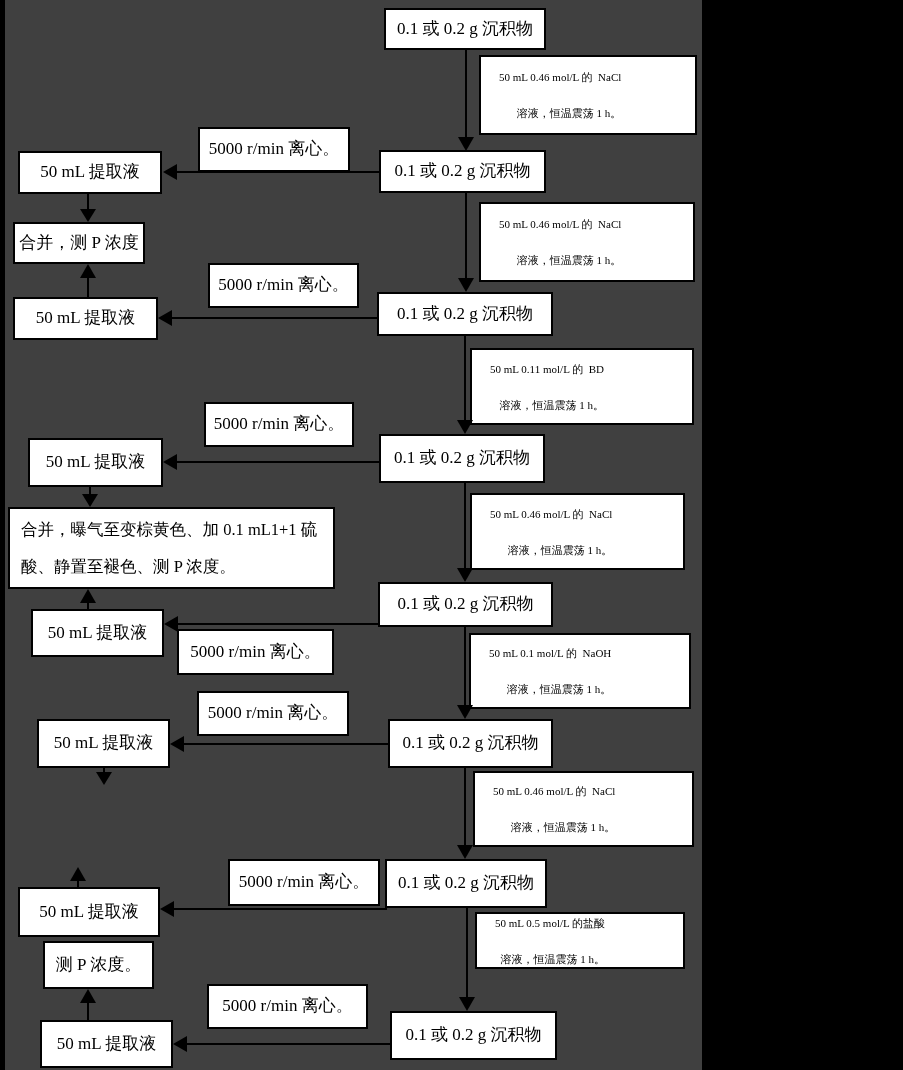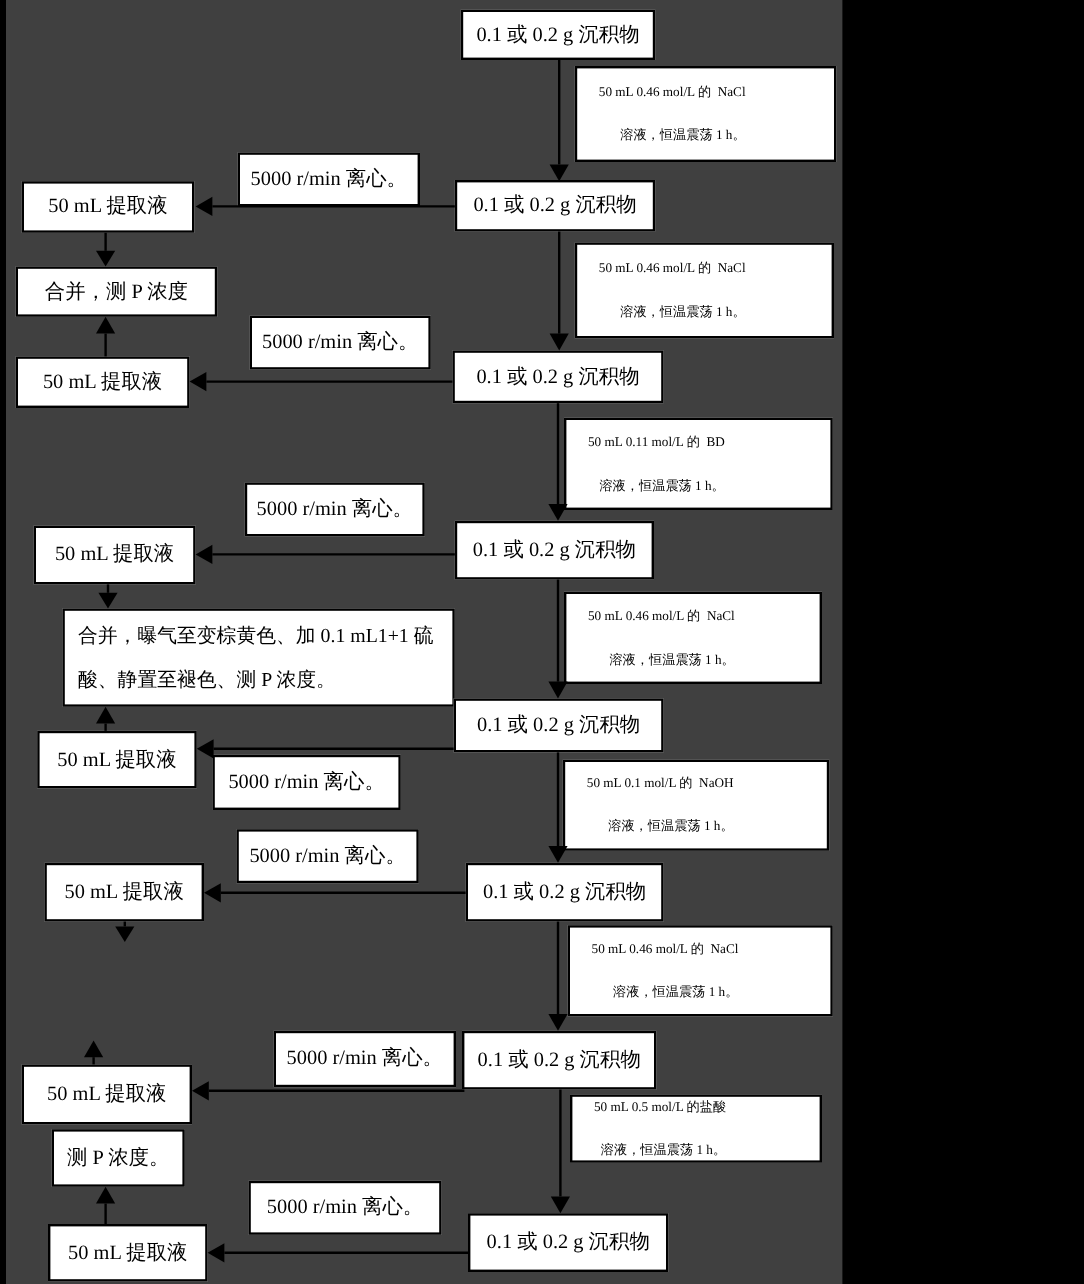--- a/index.html
+++ b/index.html
@@ -6,40 +6,40 @@
   #page{position:relative;width:903px;height:1070px;background:#404040;overflow:hidden;
         font-family:"Liberation Serif","DejaVu Serif",serif;color:#000;}
   .scanbar-left{position:absolute;left:0;top:0;width:5px;height:1070px;background:#000;}
   .scanbar-right{position:absolute;left:702px;top:0;width:201px;height:1070px;background:#000;}
   .box{position:absolute;box-sizing:border-box;border:2px solid #000;background:#fff;
        display:flex;align-items:center;justify-content:center;text-align:center;
        font-size:17px;white-space:pre;line-height:1.3;}
   .ml{justify-content:flex-start;text-align:right;padding:0 6px 0 18px;
       font-size:11px;line-height:36px;}
   .ml2{justify-content:flex-start;text-align:left;padding:0 4px 0 11px;
-      font-size:16.5px;line-height:37px;margin-left:44px;}
+      font-size:16.5px;line-height:37px;}
   svg.arrows{position:absolute;left:0;top:0;pointer-events:none;}
   svg.arrows line{stroke:#000;stroke-width:2;}
   svg.arrows polygon{fill:#000;}
 </style>
 </head>
 <body>
 
 <div id="page">
 
   <div class="scanbar-left"></div>
   <div class="scanbar-right"></div>
 
   <div class="box" style="left:384px;top:8px;width:162px;height:42px">0.1 或 0.2 g 沉积物</div>
   <div class="box ml" style="left:479px;top:55px;width:218px;height:80px">50 mL 0.46 mol/L 的  NaCl
 溶液，恒温震荡 1 h。</div>
   <div class="box" style="left:198px;top:127px;width:152px;height:45px">5000 r/min 离心。</div>
   <div class="box" style="left:18px;top:151px;width:144px;height:43px">50 mL 提取液</div>
   <div class="box" style="left:379px;top:150px;width:167px;height:43px">0.1 或 0.2 g 沉积物</div>
-  <div class="box" style="left:13px;top:222px;width:168px;height:42px">合并，测 P 浓度</div>
+  <div class="box" style="left:13px;top:222px;width:132px;height:42px">合并，测 P 浓度</div>
   <div class="box ml" style="left:479px;top:202px;width:216px;height:80px">50 mL 0.46 mol/L 的  NaCl
 溶液，恒温震荡 1 h。</div>
   <div class="box" style="left:208px;top:263px;width:151px;height:45px">5000 r/min 离心。</div>
   <div class="box" style="left:13px;top:297px;width:145px;height:43px">50 mL 提取液</div>
   <div class="box" style="left:377px;top:292px;width:176px;height:44px">0.1 或 0.2 g 沉积物</div>
   <div class="box ml" style="left:470px;top:348px;width:224px;height:77px">50 mL 0.11 mol/L 的  BD
 溶液，恒温震荡 1 h。</div>
   <div class="box" style="left:204px;top:402px;width:150px;height:45px">5000 r/min 离心。</div>
   <div class="box" style="left:28px;top:438px;width:135px;height:49px">50 mL 提取液</div>
   <div class="box" style="left:379px;top:434px;width:166px;height:49px">0.1 或 0.2 g 沉积物</div>

